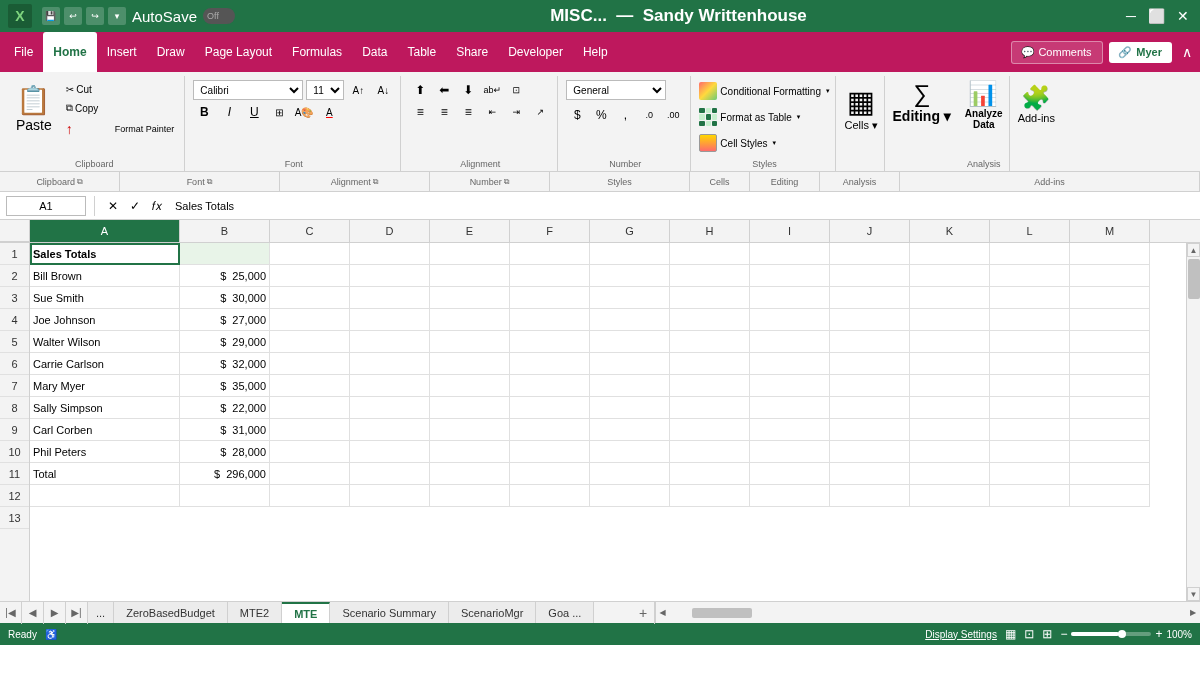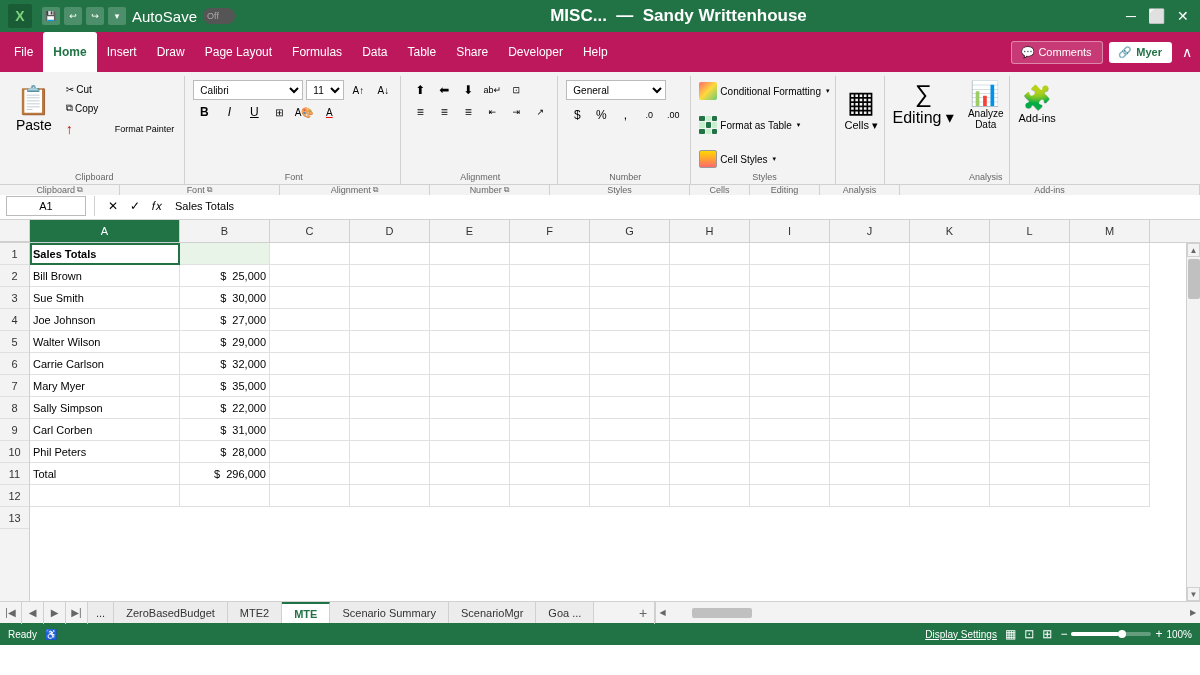--- a/index.html
+++ b/index.html
@@ -121,21 +121,21 @@
     .zoom-bar { width: 80px; height: 4px; background: rgba(255,255,255,0.3); border-radius: 2px; position: relative; }
     .zoom-fill { width: 60%; height: 4px; background: white; border-radius: 2px; }
     .zoom-handle { width: 8px; height: 8px; background: white; border-radius: 50%; position: absolute; top: -2px; left: 58%; }
     .view-btns { display: flex; gap: 4px; }
     .view-btn { color: white; cursor: pointer; font-size: 12px; padding: 0 2px; }
 
     
     .cell-b1-active { background: #e8f4e8 !important; }
     
     
-    .styles-ribbon { display: flex; flex-direction: column; gap: 12px; }
+    .styles-ribbon { display: flex; flex-direction: column; gap: 4px; }
     .styles-row { display: flex; align-items: center; gap: 3px; padding: 2px 0; font-size: 10px; cursor: pointer; white-space: nowrap; }
     .cond-fmt-icon { width: 18px; height: 18px; background: linear-gradient(135deg, #ff6b6b 0%, #ffd93d 50%, #6bcb77 100%); border-radius: 2px; }
     .fmt-table-icon { display: grid; grid-template-columns: repeat(3, 1fr); gap: 1px; width: 18px; height: 18px; }
     .fmt-table-cell { background: #217346; border-radius: 1px; }
     .fmt-table-cell.light { background: #c6efce; }
     .cell-styles-icon { width: 18px; height: 18px; background: linear-gradient(to bottom, #ffd700 0%, #ff6b6b 100%); border-radius: 2px; border: 1px solid #999; }
 
     .dropdown-arrow { font-size: 7px; margin-left: 2px; }
 
     
@@ -323,29 +323,29 @@
       <div style="padding-top:8px; display:flex; flex-direction:column; align-items:center;">
         <div style="font-size:30px;">▦</div>
         <div style="font-size:11px; cursor:pointer;">Cells ▾</div>
       </div>
       <div class="ribbon-group-label" style="visibility:hidden;">Cells</div>
     </div>
 
     <div class="ribbon-group" style="padding-bottom:0; border-right:none;">
       <div style="padding-top:4px; display:flex; flex-direction:column; align-items:center;">
         <div style="font-size:24px;">∑</div>
-        <div style="font-size:16px; cursor:pointer; font-weight:400;">Editing ▾</div>
+        <div style="font-size:14px; cursor:pointer; font-weight:700;">Editing ▾</div>
       </div>
       <div class="ribbon-group-label" style="visibility:hidden;">Editing</div>
     </div>
 
     <div class="ribbon-group" style="padding-bottom:0;">
       <div style="padding-top:4px; display:flex; flex-direction:column; align-items:center;">
         <div style="font-size:24px;">📊</div>
-        <div style="font-size:10px; cursor:pointer; text-align:center;">Analyze<br>Data</div>
+        <div style="font-size:10px; cursor:pointer; text-align:center;font-weight:bold;">Analyze<br>Data</div>
       </div>
       <div class="ribbon-group-label">Analysis</div>
     </div>
 
     <div class="ribbon-group" style="padding-bottom:0; border-right:none;">
       <div style="padding-top:8px; display:flex; flex-direction:column; align-items:center;">
         <div style="font-size:24px;">🧩</div>
         <div style="font-size:11px; cursor:pointer;">Add-ins</div>
       </div>
       <div class="ribbon-group-label" style="visibility:hidden;">Add-ins</div>

